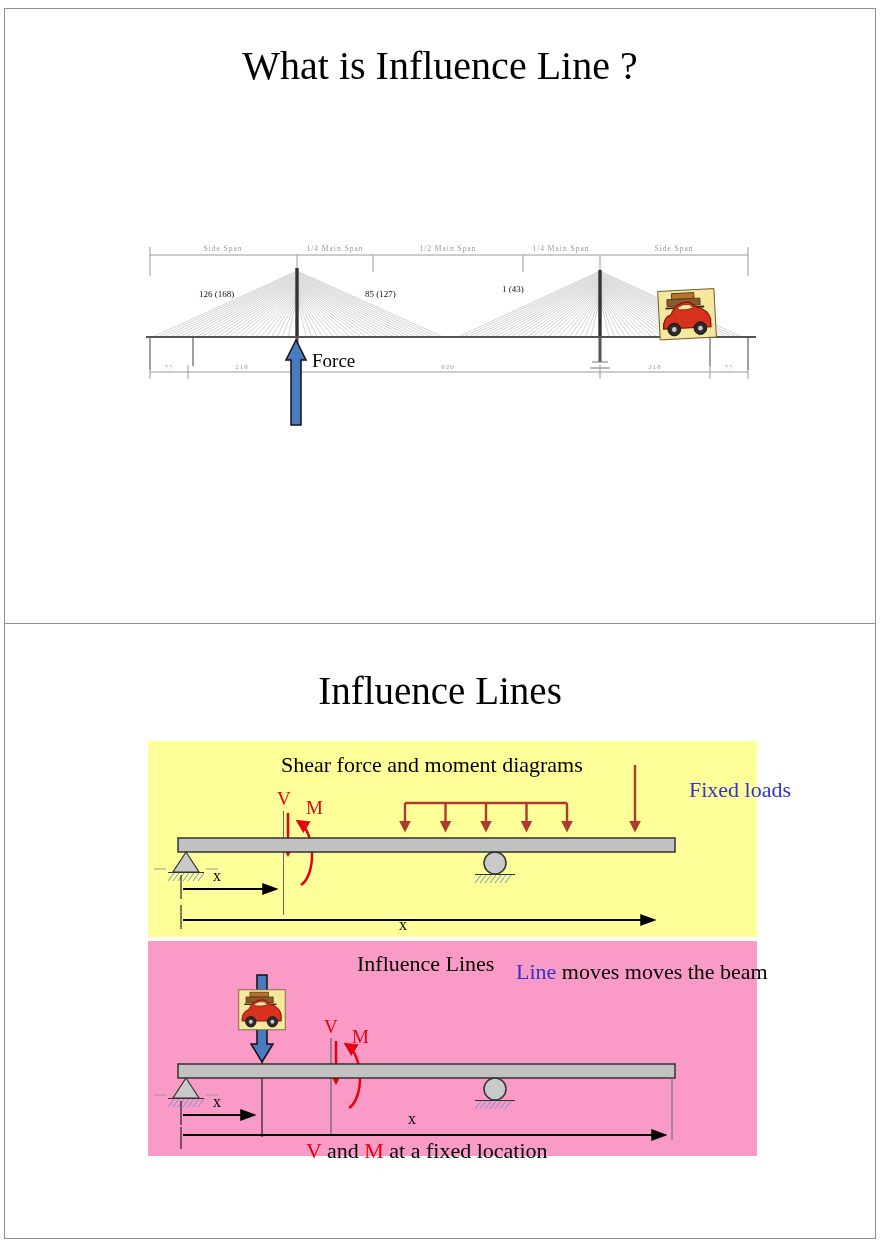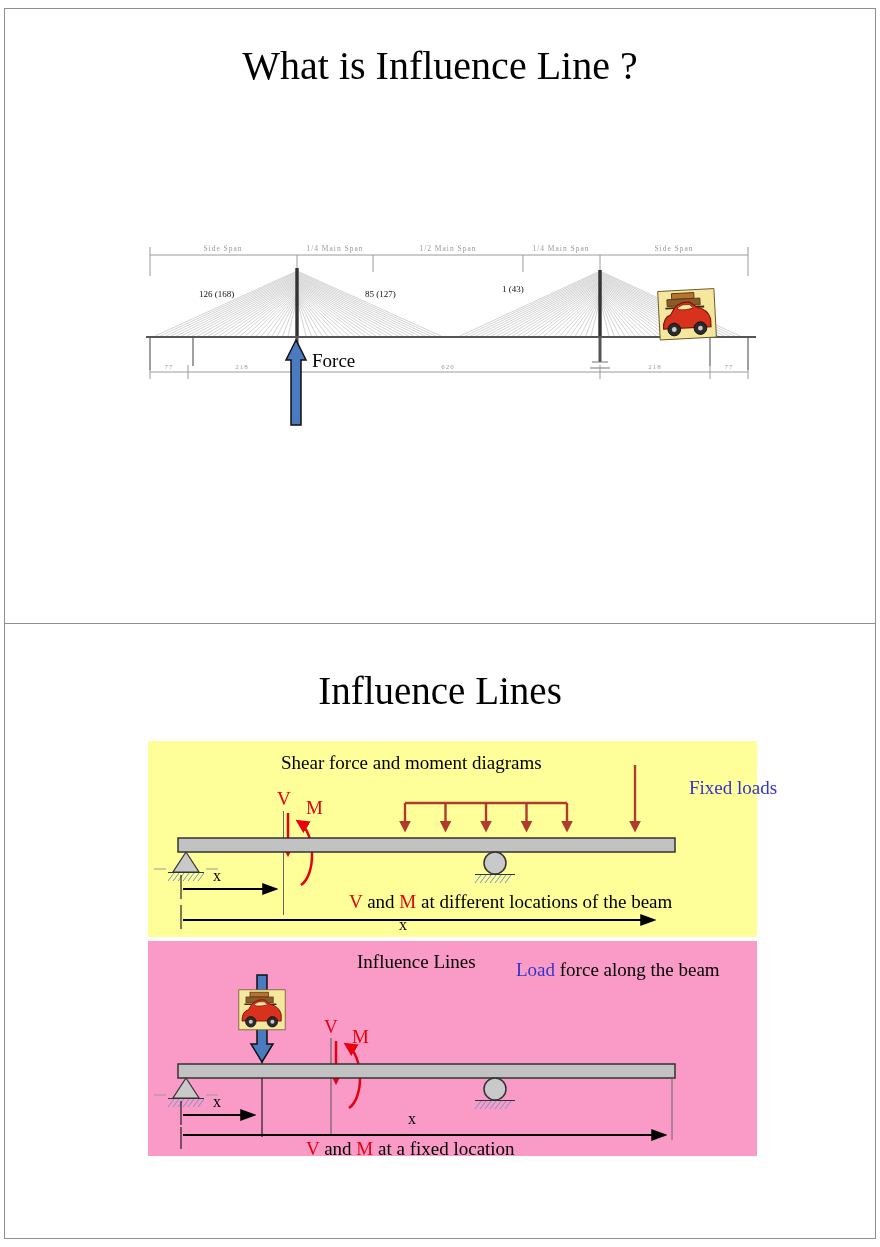--- a/index.html
+++ b/index.html
@@ -2,21 +2,21 @@
 <html><head>
 <meta charset="utf-8">
 <style>
   html,body{margin:0;padding:0;background:#fff;}
   .page{position:relative;width:880px;height:1247px;background:#fff;overflow:hidden;
         font-family:"Liberation Serif",serif;color:#000;}
   .abs{position:absolute;}
   .frame{position:absolute;border:1px solid #8f8f8f;background:transparent;}
   .title{position:absolute;left:0;width:880px;text-align:center;font-size:40px;
          color:#000;white-space:nowrap;}
-  .t17{font-size:19px;white-space:nowrap;}
+  .t17{font-size:22px;white-space:nowrap;}
   .t16{font-size:16px;white-space:nowrap;}
   .vm{font-size:19px;color:#e8000f;white-space:nowrap;}
   .red{color:#e8000f;}
   .blue{color:#3333cc;}
   svg{display:block;}
   svg text{font-family:"Liberation Serif",serif;}
   .dimtext{font-family:"Liberation Sans",sans-serif;fill:#9a9a9a;letter-spacing:1px;}
 </style>
 </head>
 <body>
@@ -285,21 +285,20 @@
         <line x1="33" y1="164" x2="33" y2="188" stroke-width="1"></line>
         <line x1="35" y1="179" x2="506" y2="179" stroke-width="1.8" marker-end="url(#ak1)"></line>
       </g>
     </svg>
   </div>
   <div class="abs t17" style="left:281px;top:752px;">Shear force and moment diagrams</div>
   <div class="abs t17 blue" style="left:645px;top:777px;margin-left:44px;">Fixed loads</div>
   <div class="abs vm" style="left:277px;top:788px;">V</div>
   <div class="abs vm" style="left:306px;top:797px;">M</div>
   <div class="abs t16" style="left:213px;top:867px;">x</div>
-  <div class="abs t17" style="left:349px;top:891px;"><span class="red">V</span><span> and </span><span class="red">M</span><span> at different locations of the beam</span></div>
   <div class="abs t16" style="left:399px;top:916px;">x</div>
 
   <div class="abs" style="left:148px;top:941px;width:609px;height:215px;background:#F99BC6;">
     <svg width="609" height="215" viewBox="0 0 609 215">
       <defs>
         <marker id="ak2" viewBox="0 0 10 10" refX="8.5" refY="5" markerWidth="9" markerHeight="9" orient="auto">
           <path d="M0,1.3 L10,5 L0,8.7 z" fill="#000"></path>
           </marker>
         <marker id="ar2" viewBox="0 0 10 10" refX="7" refY="5" markerWidth="5.5" markerHeight="5.5" orient="auto">
           <path d="M0,0 L10,5 L0,10 z" fill="#E8000F"></path>
@@ -352,20 +351,20 @@
         <line x1="35" y1="174" x2="106" y2="174" stroke-width="1.8" marker-end="url(#ak2)"></line>
       </g>
       <g stroke="#000">
         <line x1="33" y1="186" x2="33" y2="208" stroke-width="1"></line>
         <line x1="35" y1="194" x2="517" y2="194" stroke-width="1.8" marker-end="url(#ak2)"></line>
       </g>
       <line x1="524" y1="137" x2="524" y2="199" stroke="#666" stroke-width="1"></line>
     </svg>
   </div>
   <div class="abs t17" style="left:357px;top:951px;">Influence Lines</div>
-  <div class="abs t17" style="left:516px;top:959px;"><span class="blue">Load</span><span> force along the beam</span></div>
+  <div class="abs t17" style="left:516px;top:959px;"><span class="blue">Line</span><span> moves moves the beam</span></div>
   <div class="abs vm" style="left:324px;top:1016px;">V</div>
   <div class="abs vm" style="left:352px;top:1026px;">M</div>
   <div class="abs t16" style="left:213px;top:1093px;">x</div>
   <div class="abs t16" style="left:408px;top:1110px;">x</div>
   <div class="abs t17" style="left:306px;top:1138px;"><span class="red">V</span><span> and </span><span class="red">M</span><span> at a fixed location</span></div>
 
 </div>
 
 </body></html>

